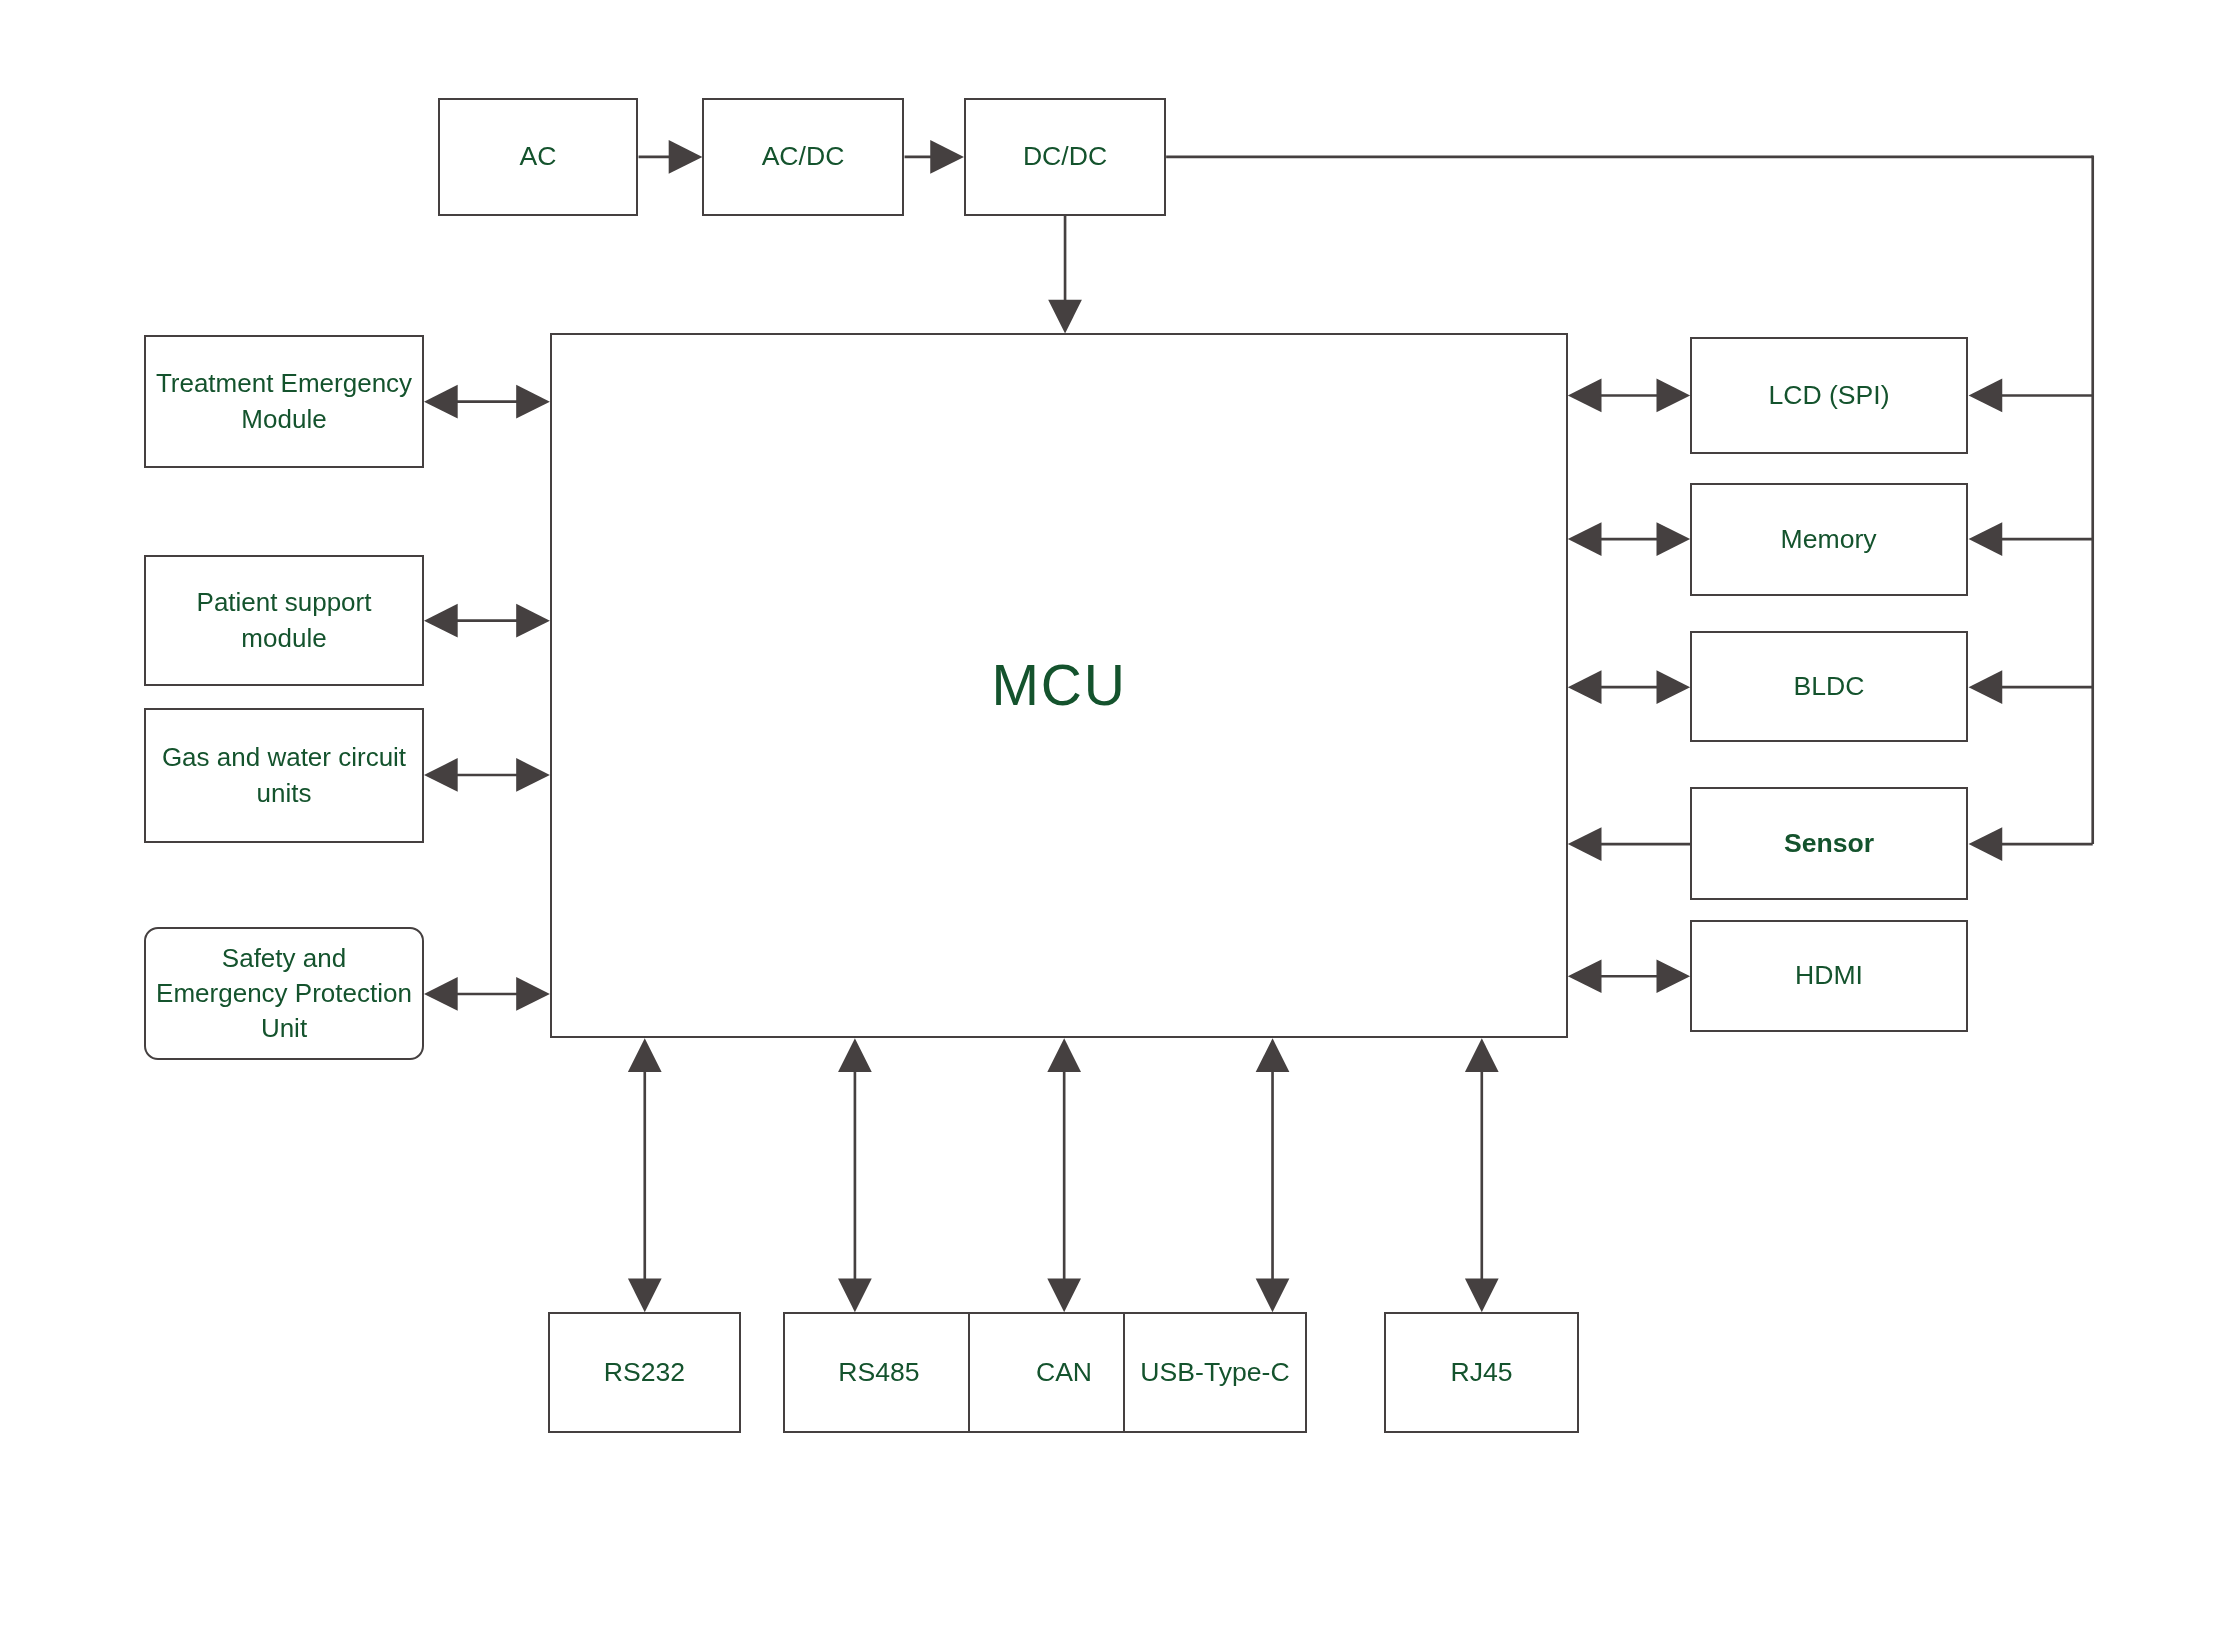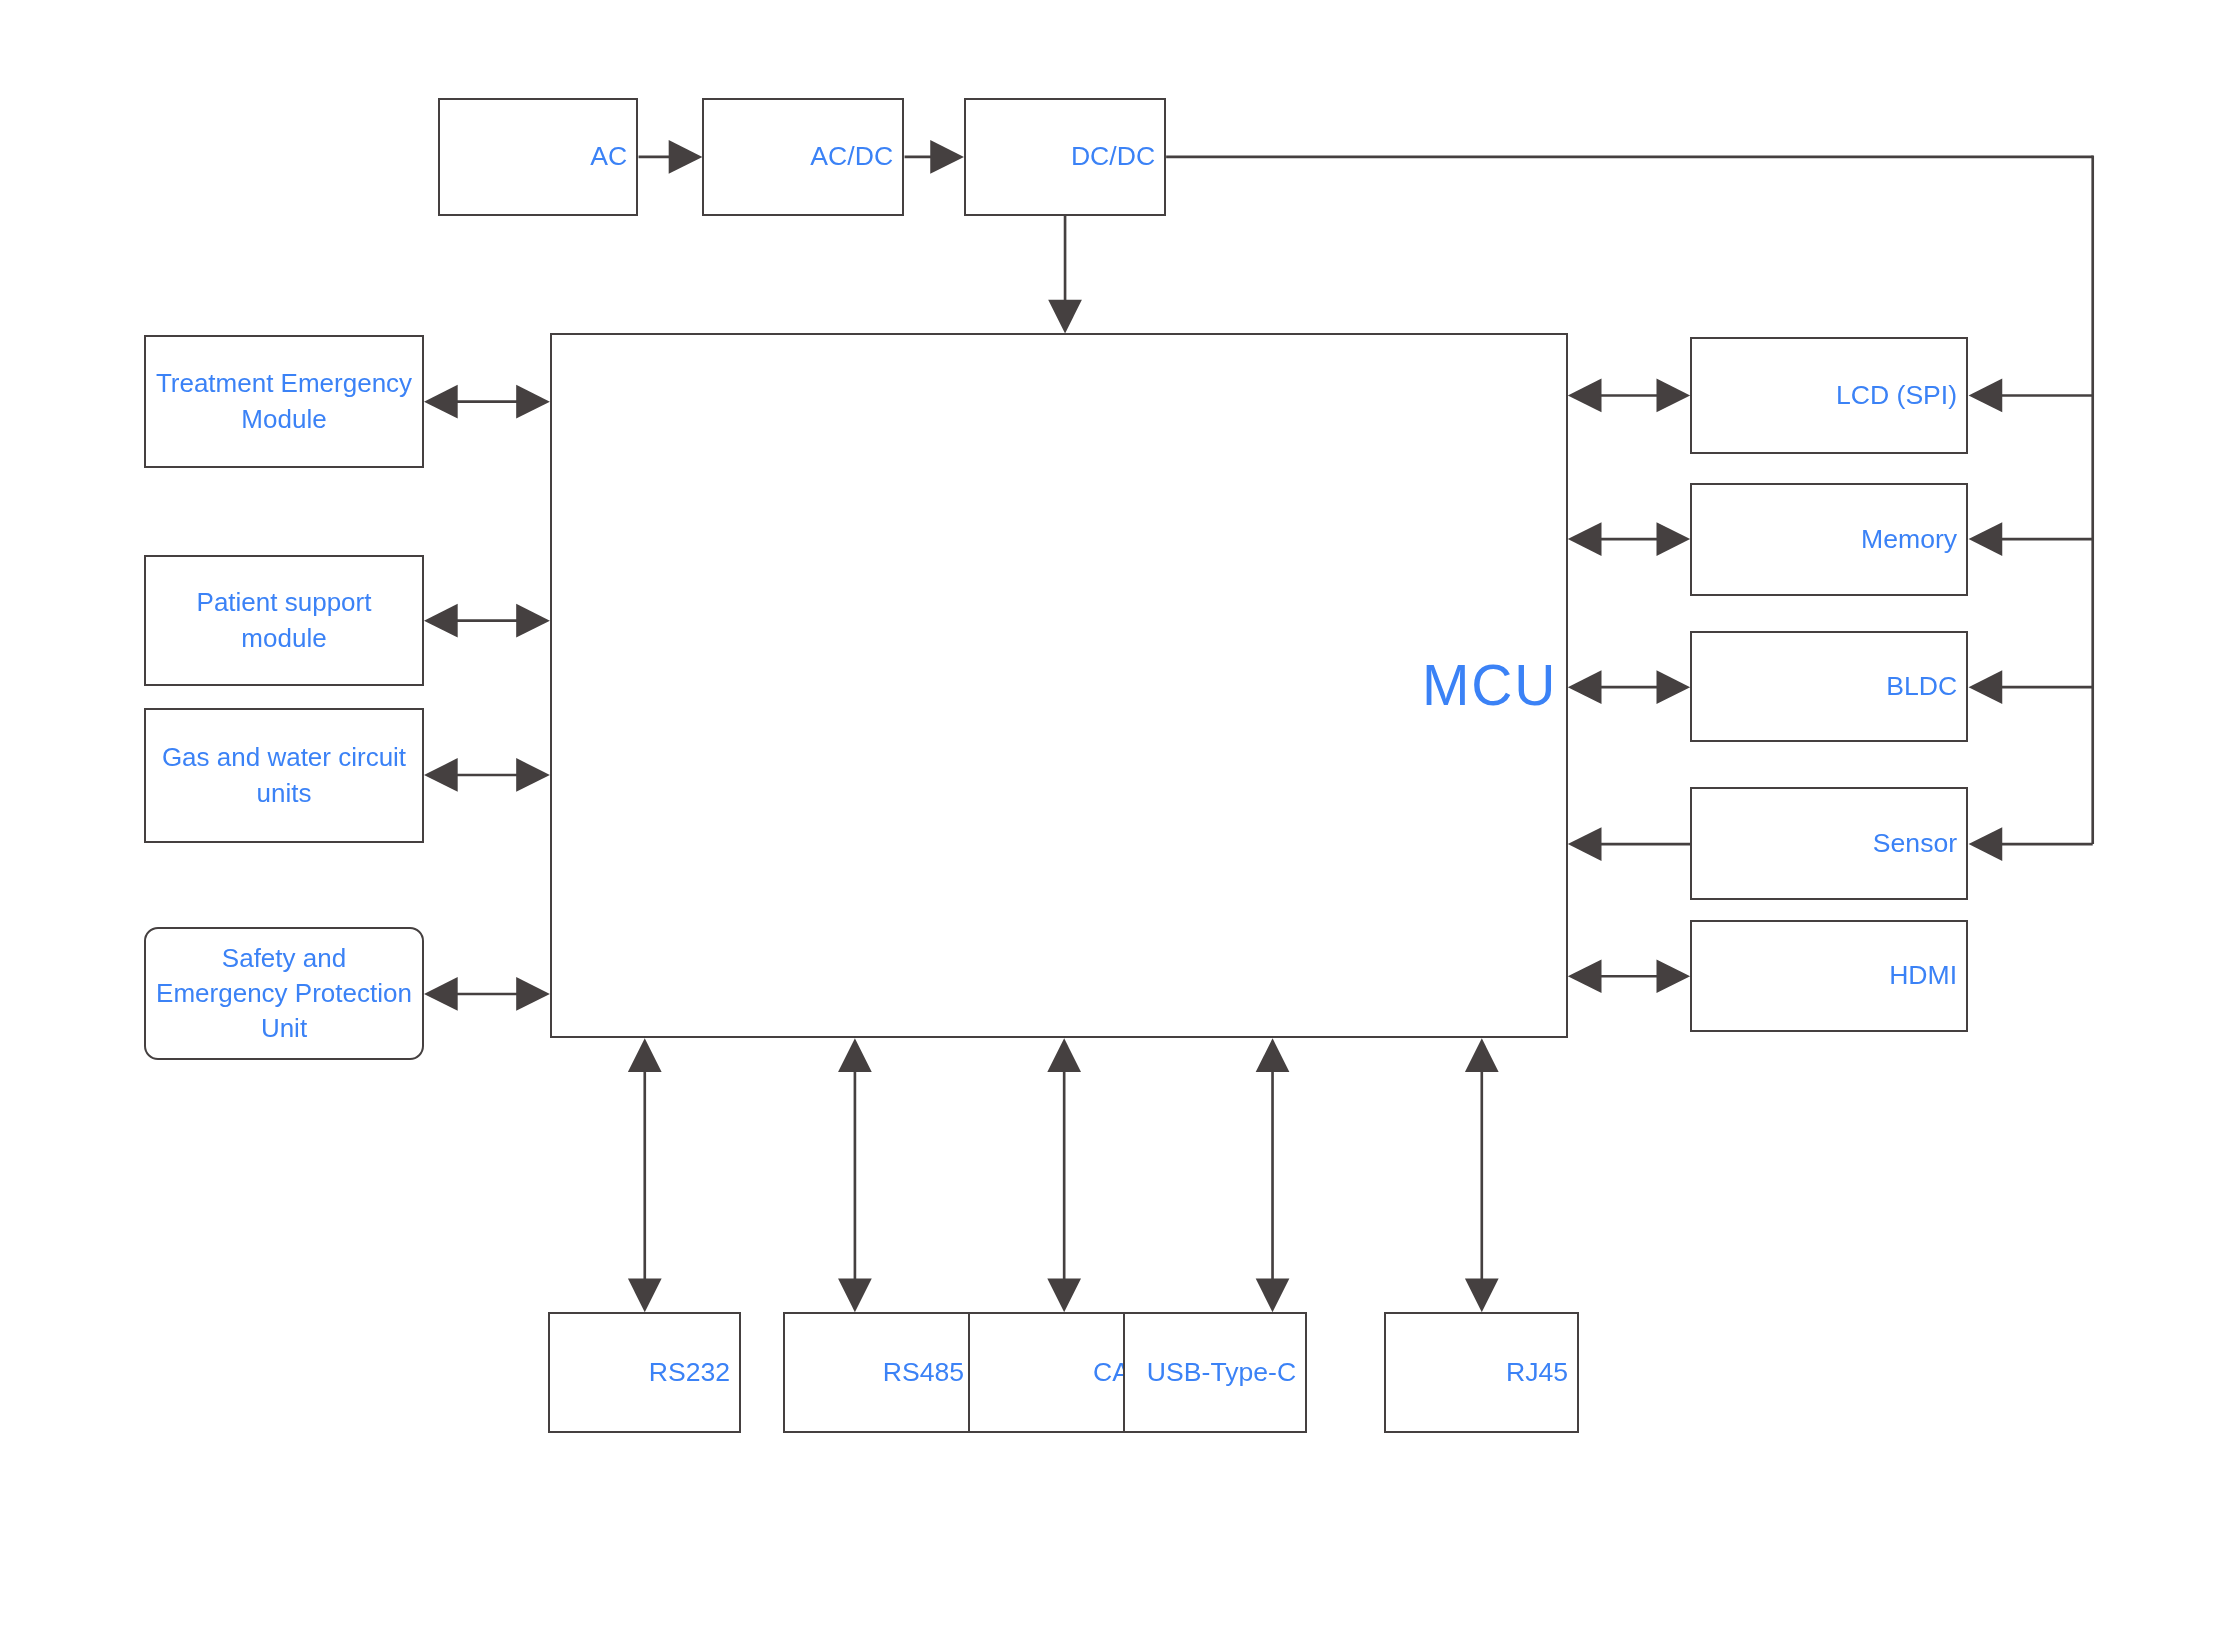--- a/index.html
+++ b/index.html
@@ -22,44 +22,44 @@
     top: 0;
     width: 2217px;
     height: 1651px;
   }
   .node {
     position: absolute;
     border: 2.7px solid #454040;
     background: #ffffff;
     display: flex;
     align-items: center;
-    justify-content: flex-end;
+    justify-content: center;
     text-align: center;
     box-sizing: border-box;
     font-size: 26.6px;
     line-height: 1.35;
-    color: #3b82f6;
+    color: #14532d;
     padding: 3.5px 8.9px;
   }
   .node-mcu { font-size: 57px; letter-spacing: 1.8px; }
   .left-col  { font-size: 26px; }
 
   
   .n-ac        { left: 438px;  top: 98px;  width: 200px;  height: 118px; }
   .n-acdc      { left: 702px;  top: 98px;  width: 202px;  height: 118px; }
   .n-dcdc      { left: 964px; top: 98px;  width: 202px;  height: 118px; }
   .n-mcu       { left: 550px;  top: 333px;  width: 1018px; height: 705px; }
   .n-treatment { left: 144px;  top: 335px;  width: 280px;  height: 133px; }
   .n-patient   { left: 144px;  top: 555px;  width: 280px;  height: 131px; }
   .n-gas       { left: 144px;  top: 708px;  width: 280px;  height: 135px; }
   .n-safety    { left: 144px;  top: 927px; width: 280px;  height: 133px; border-radius: 14px; }
   .n-lcd       { left: 1690px; top: 337px;  width: 278px;  height: 117px; }
   .n-memory    { left: 1690px; top: 483px;  width: 278px;  height: 113px; padding-left: 8px; }
   .n-bldc      { left: 1690px; top: 631px;  width: 278px;  height: 111px; }
-  .n-sensor    { left: 1690px; top: 787px;  width: 278px;  height: 113px; }
+  .n-sensor    { left: 1690px; top: 787px;  width: 278px;  height: 113px; font-weight: bold; }
   .n-hdmi      { left: 1690px; top: 920px; width: 278px;  height: 112px; }
   .n-rs232     { left: 548px;  top: 1312px; width: 193px;  height: 121px; }
   .n-rs485     { left: 759px;  top: 1312px; width: 192px;  height: 121px; margin-left: 24px; }
   .n-can       { left: 968px; top: 1312px; width: 192px;  height: 121px; }
   .n-usb       { left: 1123px; top: 1312px; width: 184px;  height: 121px; }
   .n-rj45      { left: 1384px; top: 1312px; width: 195px;  height: 121px; }
 
   svg line    { stroke: #454040; stroke-width: 3; }
   svg polygon { fill: #454040; stroke: none; }
 </style>

